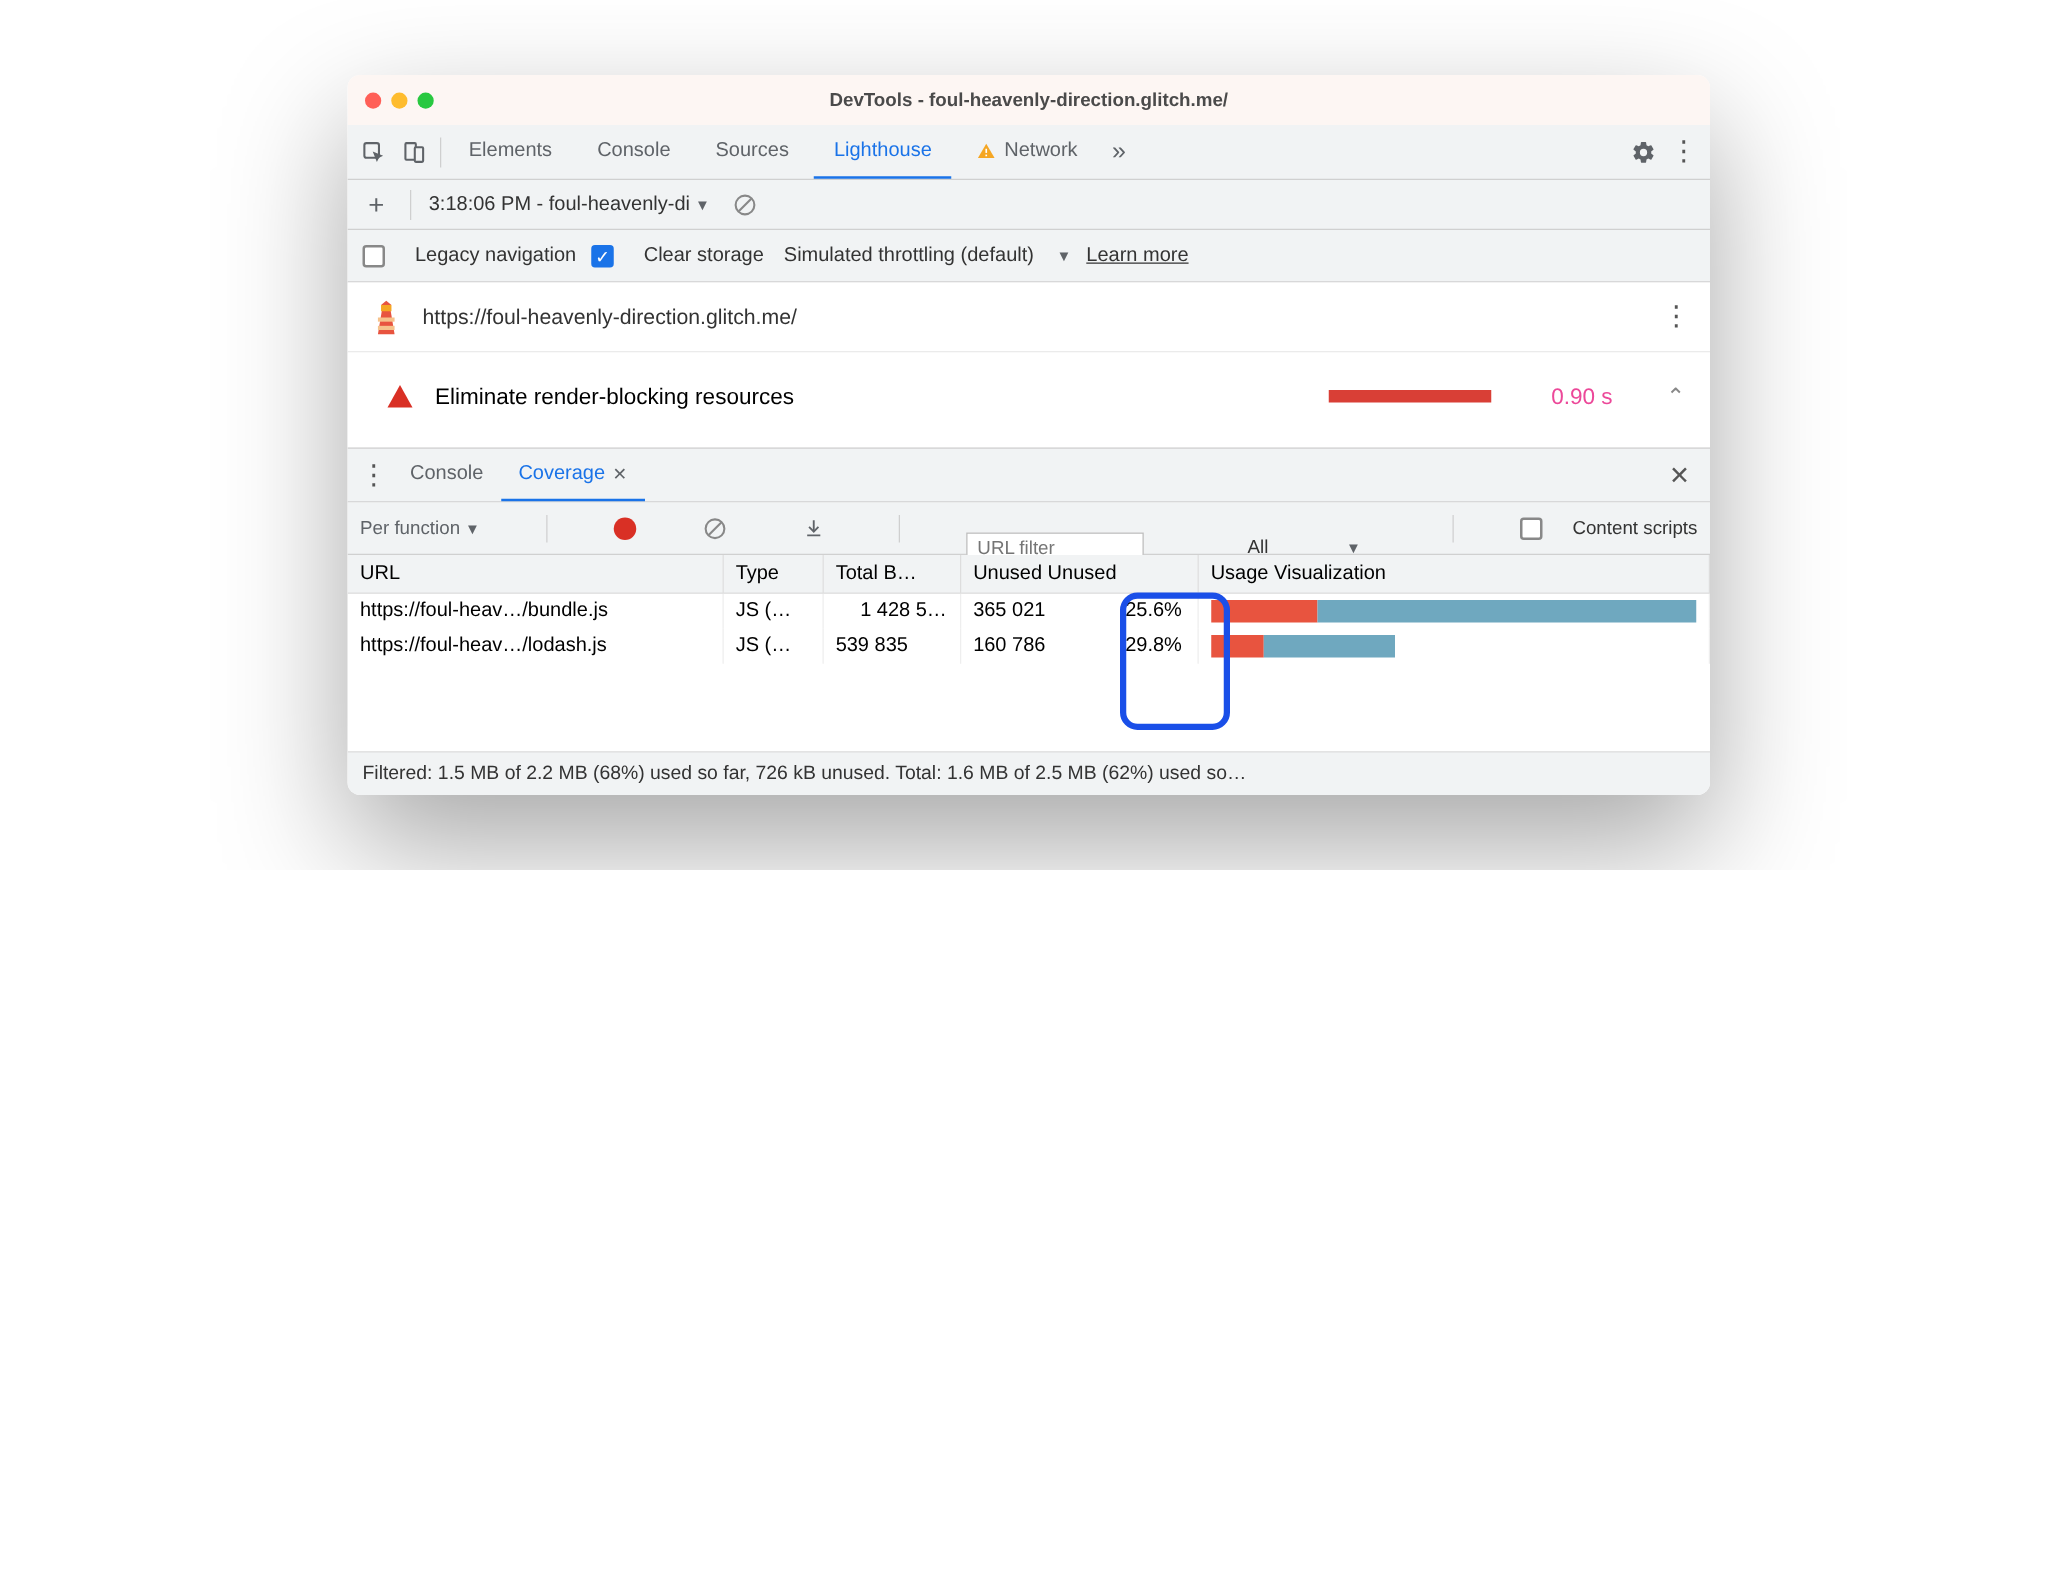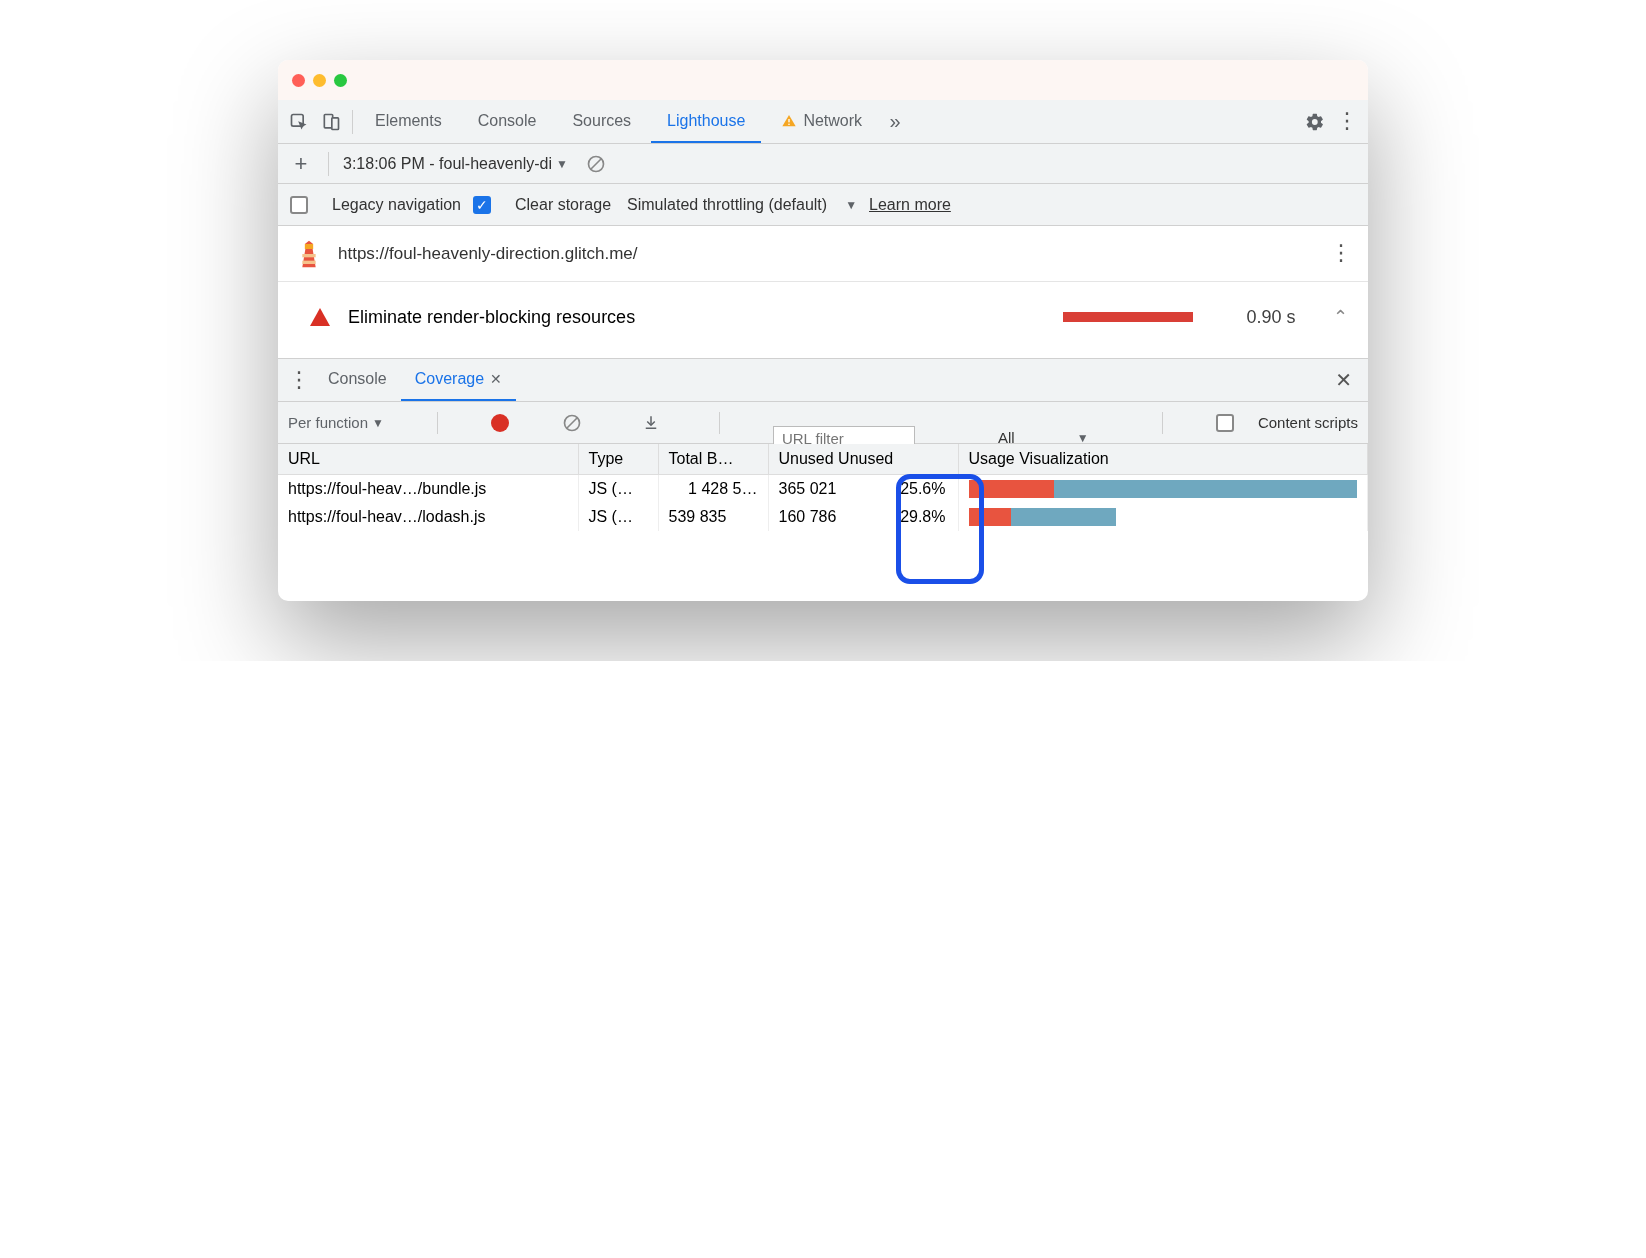--- a/index.html
+++ b/index.html
@@ -73,21 +73,21 @@
   }
   .lighthouse-ico svg { width:30px; height:30px; }
   .dots-v { font-size:22px; color:#555; cursor:pointer; line-height:0.4; letter-spacing:0; }
 
   .opp-section { padding: 24px 20px 30px 20px; background:#fff;}
   .opp-header { display:flex; justify-content:space-between; color:#5f6368; font-size:17px; margin-bottom:26px;}
   .opp-row { display:flex; align-items:center; gap:18px; font-size:18px; }
   .tri-red { width:0;height:0;border-left:10px solid transparent;border-right:10px solid transparent;border-bottom:18px solid #d93025; margin-left:12px;}
   .opp-bar-wrap { flex:1; display:flex; justify-content:flex-end;}
   .opp-bar { width:130px; height:10px; background:#d93f36; }
-  .opp-val { color:#404040; font-size:18px; margin-left:30px; min-width:60px; text-align:center;}
+  .opp-val { color:#ec4899; font-size:18px; margin-left:30px; min-width:60px; text-align:left;}
   .chev { color:#888; margin-left:14px; cursor:pointer;}
 
   .drawer-tabs {
     height:44px; background:#f1f3f4; display:flex; align-items:center;
     border-top:1px solid #d0d0d0; border-bottom:1px solid #d0d0d0;
     padding:0 6px; font-size:16px;
   }
   .dtab { padding:0 14px; height:100%; display:flex; align-items:center; color:#5f6368; cursor:pointer; border-bottom:2px solid transparent; gap:6px;}
   .dtab.active { color:#1a73e8; border-bottom-color:#1a73e8;}
   .x-small { font-size:14px; color:#5f6368;}
@@ -127,20 +127,21 @@
 <body>
 
 <div class="window">
 
   <div class="titlebar">
     <div class="dots">
       <div class="dot red"></div>
       <div class="dot yellow"></div>
       <div class="dot green"></div>
     </div>
+    <div class="titlebar-title">DevTools - foul-heavenly-direction.glitch.me/</div>
   </div>
 
   <div class="main-toolbar">
     <div class="tb-icon">
       <svg width="20" height="20" viewBox="0 0 24 24" fill="none" stroke="#5f6368" stroke-width="2">
           <rect x="3" y="3" width="14" height="14" rx="2"></rect>
           <path d="M11 11 L21 15 L17 17 L15 21 Z" fill="#5f6368" stroke="none"></path>
         </svg>
     </div>
     <div class="tb-icon">
@@ -327,14 +328,15 @@
                 <div class="viz-blue" style="width:27%"></div>
               </div>
             </td>
           </tr>
         </tbody>
     </table>
     <div class="spacer-rows"></div>
     <div class="highlight-ring" style="top:30px; left:618px; width:88px; height:110px;"></div>
   </div>
 
+  <div class="footer">Filtered: 1.5 MB of 2.2 MB (68%) used so far, 726 kB unused. Total: 1.6 MB of 2.5 MB (62%) used so…</div>
 
 </div>
 
 </body></html>

